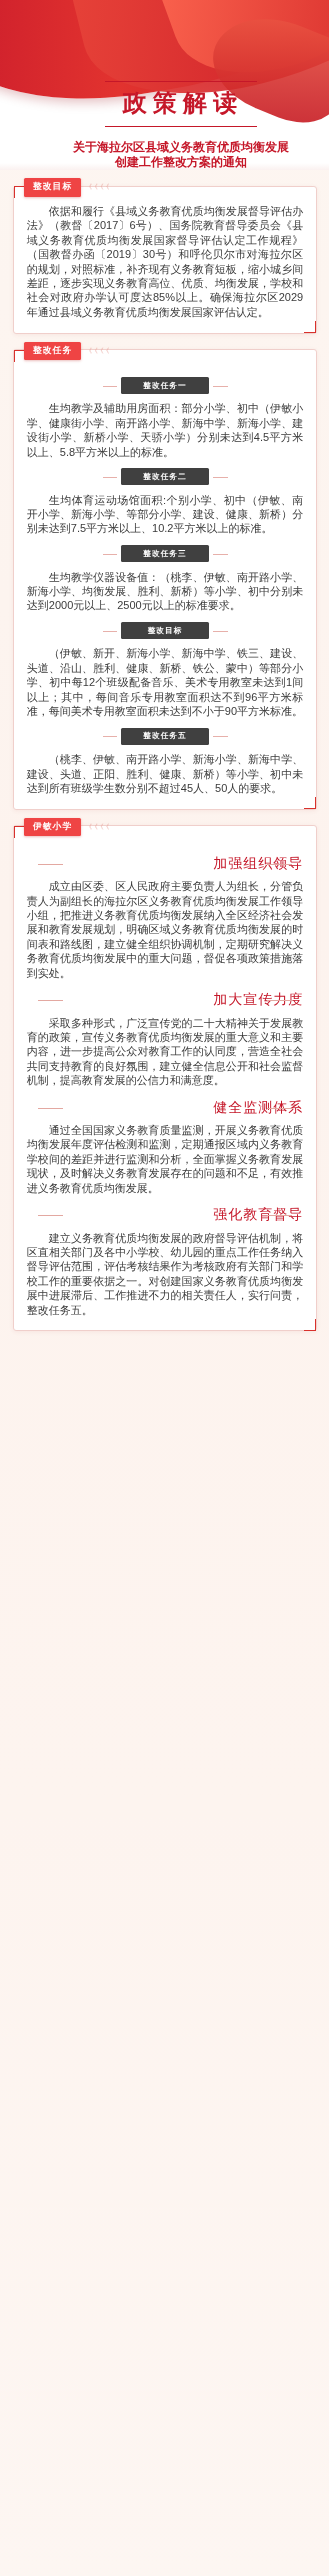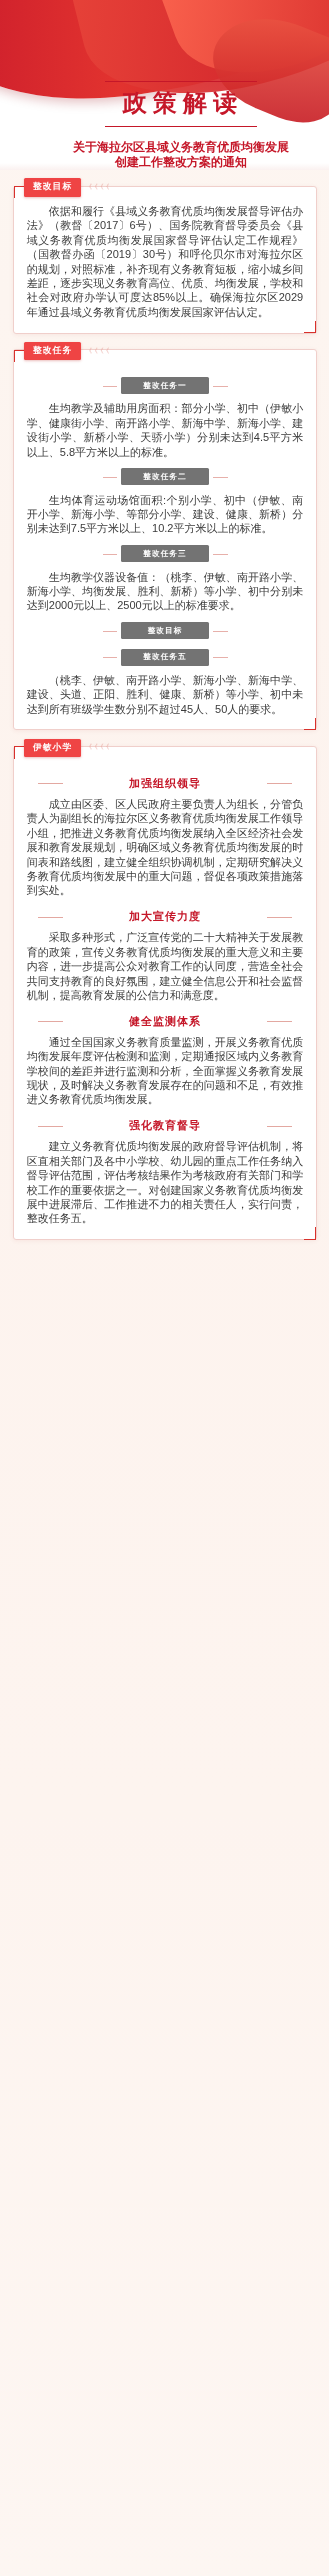--- a/index.html
+++ b/index.html
@@ -163,21 +163,21 @@
     color: #3b3b3b;
   }
   p.para:last-child { margin-bottom: 0; }
 
   
   .task-label {
     display: block;
     margin: 9.3px auto 7.2px;
     width: 88px;
     text-align: center;
-    background: #737373;
+    background: #404040;
     color: #ffffff;
     font-size: 7.7px;
     font-weight: bold;
     letter-spacing: 1px;
     padding: 3.6px 0;
     border-radius: 1.5px;
     position: relative;
   }
   .task-label::before,
   .task-label::after {
@@ -189,24 +189,24 @@
     background: #e7b0aa;
   }
   .task-label::before { left: -18.5px; }
   .task-label::after { right: -18.5px; }
   .task-label:first-child { margin-top: 2.1px; }
 
   
   .guard-label {
     display: block;
     margin: 11.3px auto 6.2px;
-    text-align: center;
+    text-align: right;
     color: #c51729;
-    font-size: 11px;
-    font-weight: bold;
+    font-size: 14px;
+    font-weight: normal;
     letter-spacing: 1px;
     position: relative;
   }
   .guard-label::before,
   .guard-label::after {
     content: "";
     position: absolute;
     top: 50%;
     width: 25px;
     height: 0.5px;
@@ -256,20 +256,21 @@
     <span class="task-label">整改任务一</span>
     <p class="para">生均教学及辅助用房面积：部分小学、初中（伊敏小学、健康街小学、南开路小学、新海中学、新海小学、建设街小学、新桥小学、天骄小学）分别未达到4.5平方米以上、5.8平方米以上的标准。</p>
 
     <span class="task-label">整改任务二</span>
     <p class="para">生均体育运动场馆面积:个别小学、初中（伊敏、南开小学、新海小学、等部分小学、建设、健康、新桥）分别未达到7.5平方米以上、10.2平方米以上的标准。</p>
 
     <span class="task-label">整改任务三</span>
     <p class="para">生均教学仪器设备值：（桃李、伊敏、南开路小学、新海小学、均衡发展、胜利、新桥）等小学、初中分别未达到2000元以上、2500元以上的标准要求。</p>
 
     <span class="task-label">整改目标</span>
+    <p class="para">（伊敏、新开、新海小学、新海中学、铁三、建设、头道、沿山、胜利、健康、新桥、铁公、蒙中）等部分小学、初中每12个班级配备音乐、美术专用教室未达到1间以上；其中，每间音乐专用教室面积达不到96平方米标准，每间美术专用教室面积未达到不小于90平方米标准。</p>
 
     <span class="task-label">整改任务五</span>
     <p class="para">（桃李、伊敏、南开路小学、新海小学、新海中学、建设、头道、正阳、胜利、健康、新桥）等小学、初中未达到所有班级学生数分别不超过45人、50人的要求。</p>
   </div>
 
   <div class="card">
     <div class="card-corner-tl"></div>
     <div class="card-corner-br"></div>
     <div class="section-head">
       <span class="section-tag">伊敏小学</span>

